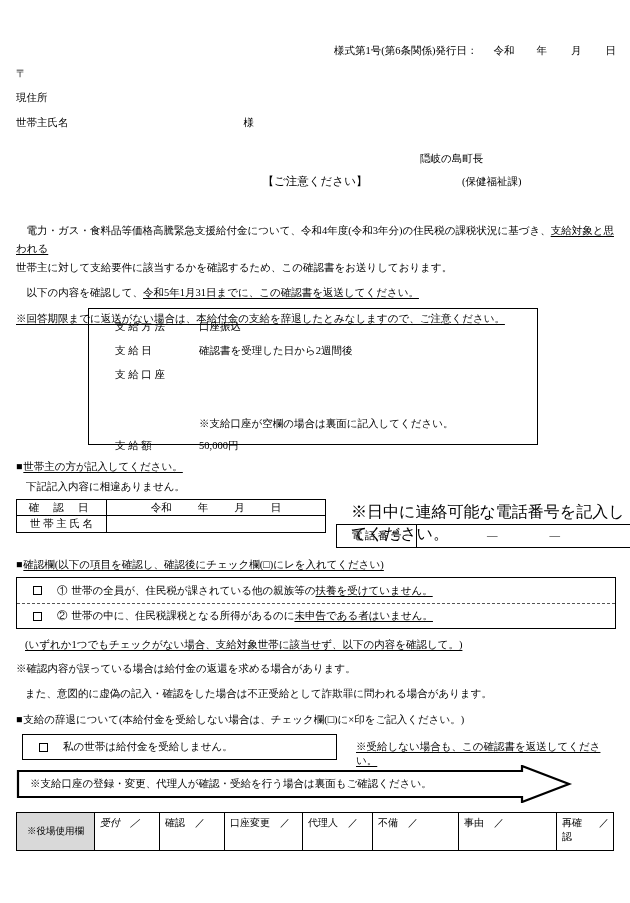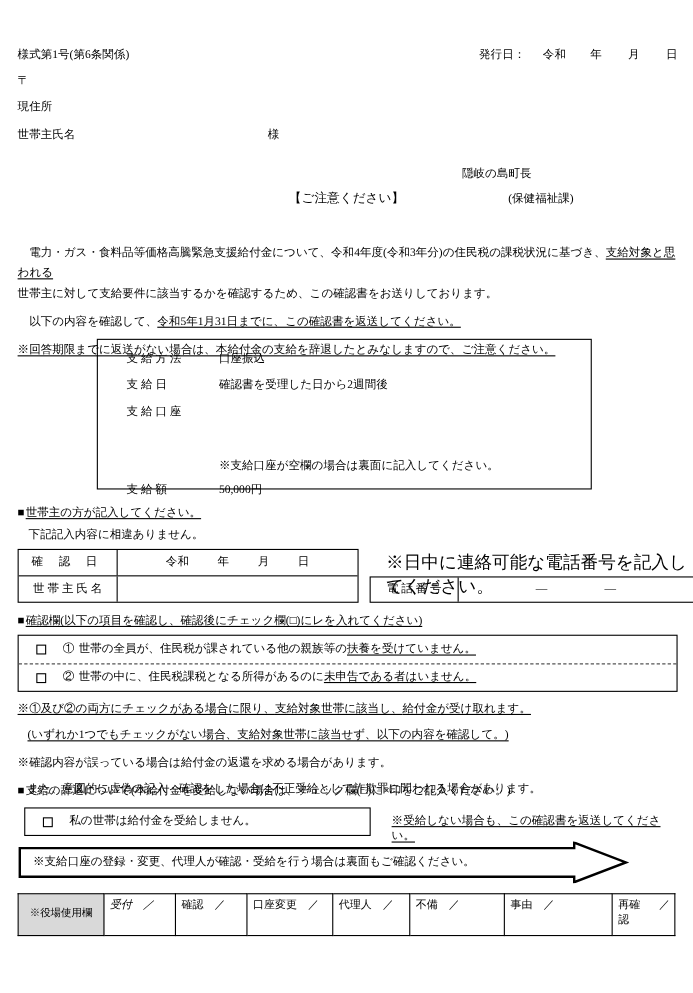--- a/index.html
+++ b/index.html
@@ -33,23 +33,22 @@
 
   
   .header-zone {
     position: absolute;
     left: 16px; top: 44px;
     width: 600px;
   }
   .hdr-line1 {
     display: flex;
     align-items: baseline;
-    justify-content: space-between;
-    font-size: 10.5px;
-    gap: 19px;
+    justify-content: flex-end;
+    font-size: 10.5px;
   }
   .issue-date {
     display: flex;
     align-items: baseline;
     gap: 0px;
     font-size: 10.5px;
     white-space: nowrap;
   }
   .issue-date .lbl { margin-right: 16px; }
   .issue-date .era { margin-right: 22px; }
@@ -157,21 +156,21 @@
   .tbl-wrap {
     position: relative;
     margin-top: 5px;
     width: 600px;
     height: 49px;
   }
   .tbl-left {
     position: absolute;
     left: 0; top: 0;
     width: 310px;
-    height: 49px;
+    height: 34px;
     border: 1.4px solid #000;
   }
   .tbl-left .tl-row {
     display: flex;
     height: 50%;
   }
   .tbl-left .tl-row.r1 { border-bottom: 1.2px solid #000; }
   .tbl-left .tl-key {
     width: 90px;
     flex: 0 0 90px;
@@ -452,21 +451,20 @@
       </div>
       <div class="chk-item divided">
         <span class="chk-sq"></span>
         <span class="chk-num">②</span>
         <span>世帯の中に、住民税課税となる所得があるのに</span>
           <span class="u">未申告である者はいません。</span>
       </div>
     </div>
 
     <div class="after-notes">
-      <p><span class="u">※①及び②の両方にチェックがある場合に限り、</span><span class="u">支給対象世帯に該当し、</span><span class="u">給付金が受け取れます。</span></p>
       <p class="ind"><span class="u">(いずれか1つでもチェックがない場合、支給対象世帯に該当せず、以下の内容を確認して。)</span></p>
       <p>※確認内容が誤っている場合は給付金の返還を求める場合があります。</p>
       <p class="ind">また、意図的に虚偽の記入・確認をした場合は不正受給として詐欺罪に問われる場合があります。</p>
     </div>
   </div>
 
   <div class="dec-zone">
     <div class="sect-head">
       <span class="sq">■</span>
       <span>支給の辞退について(本給付金を受給しない場合は、チェック欄(□)に×印をご記入ください。)</span>

